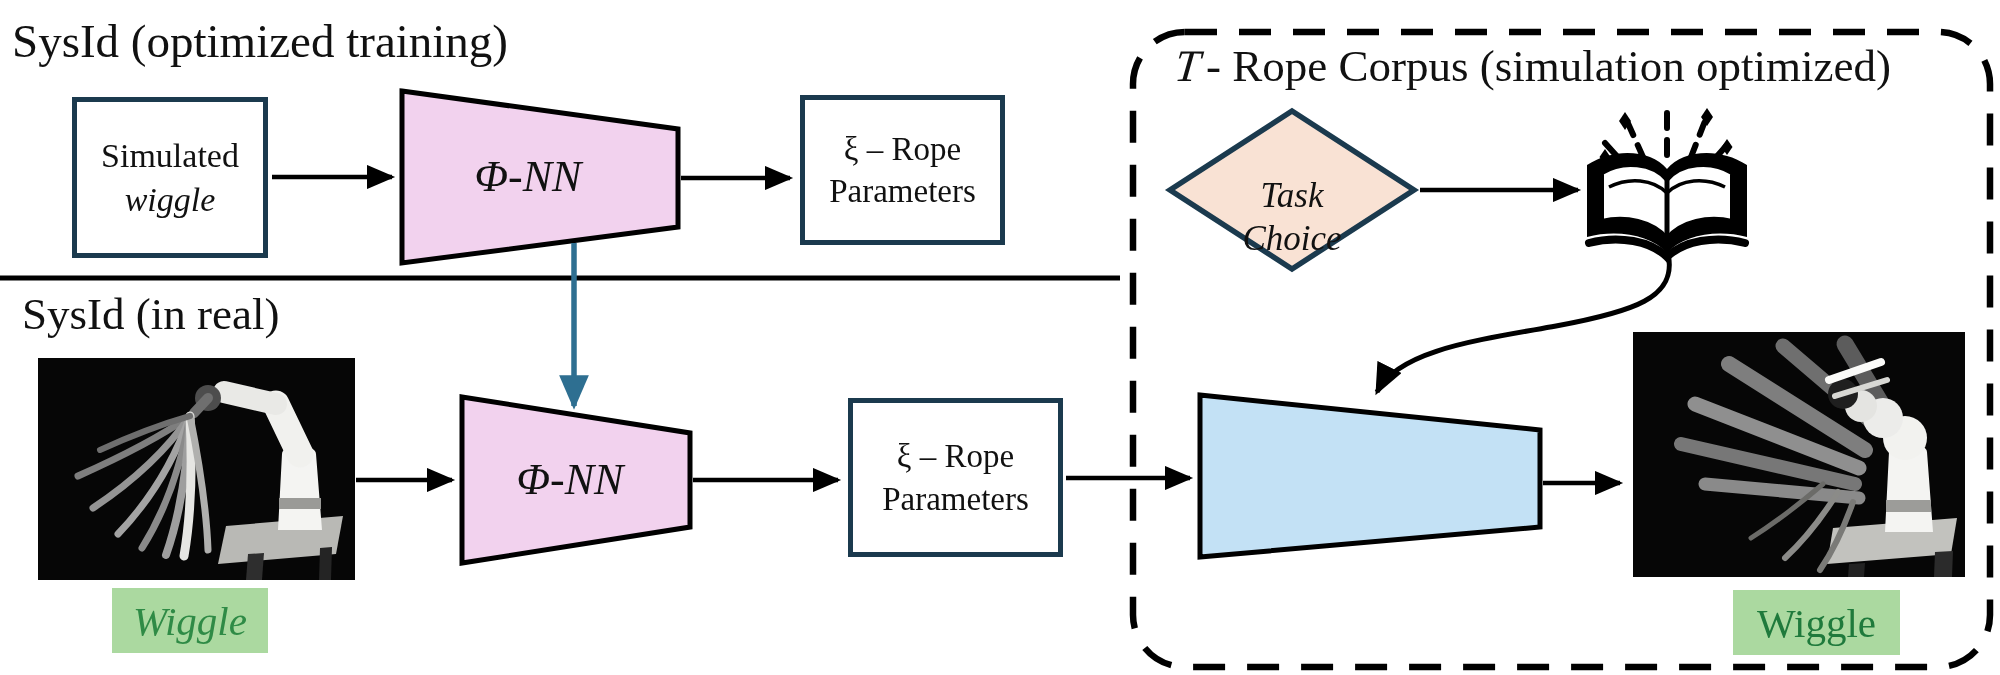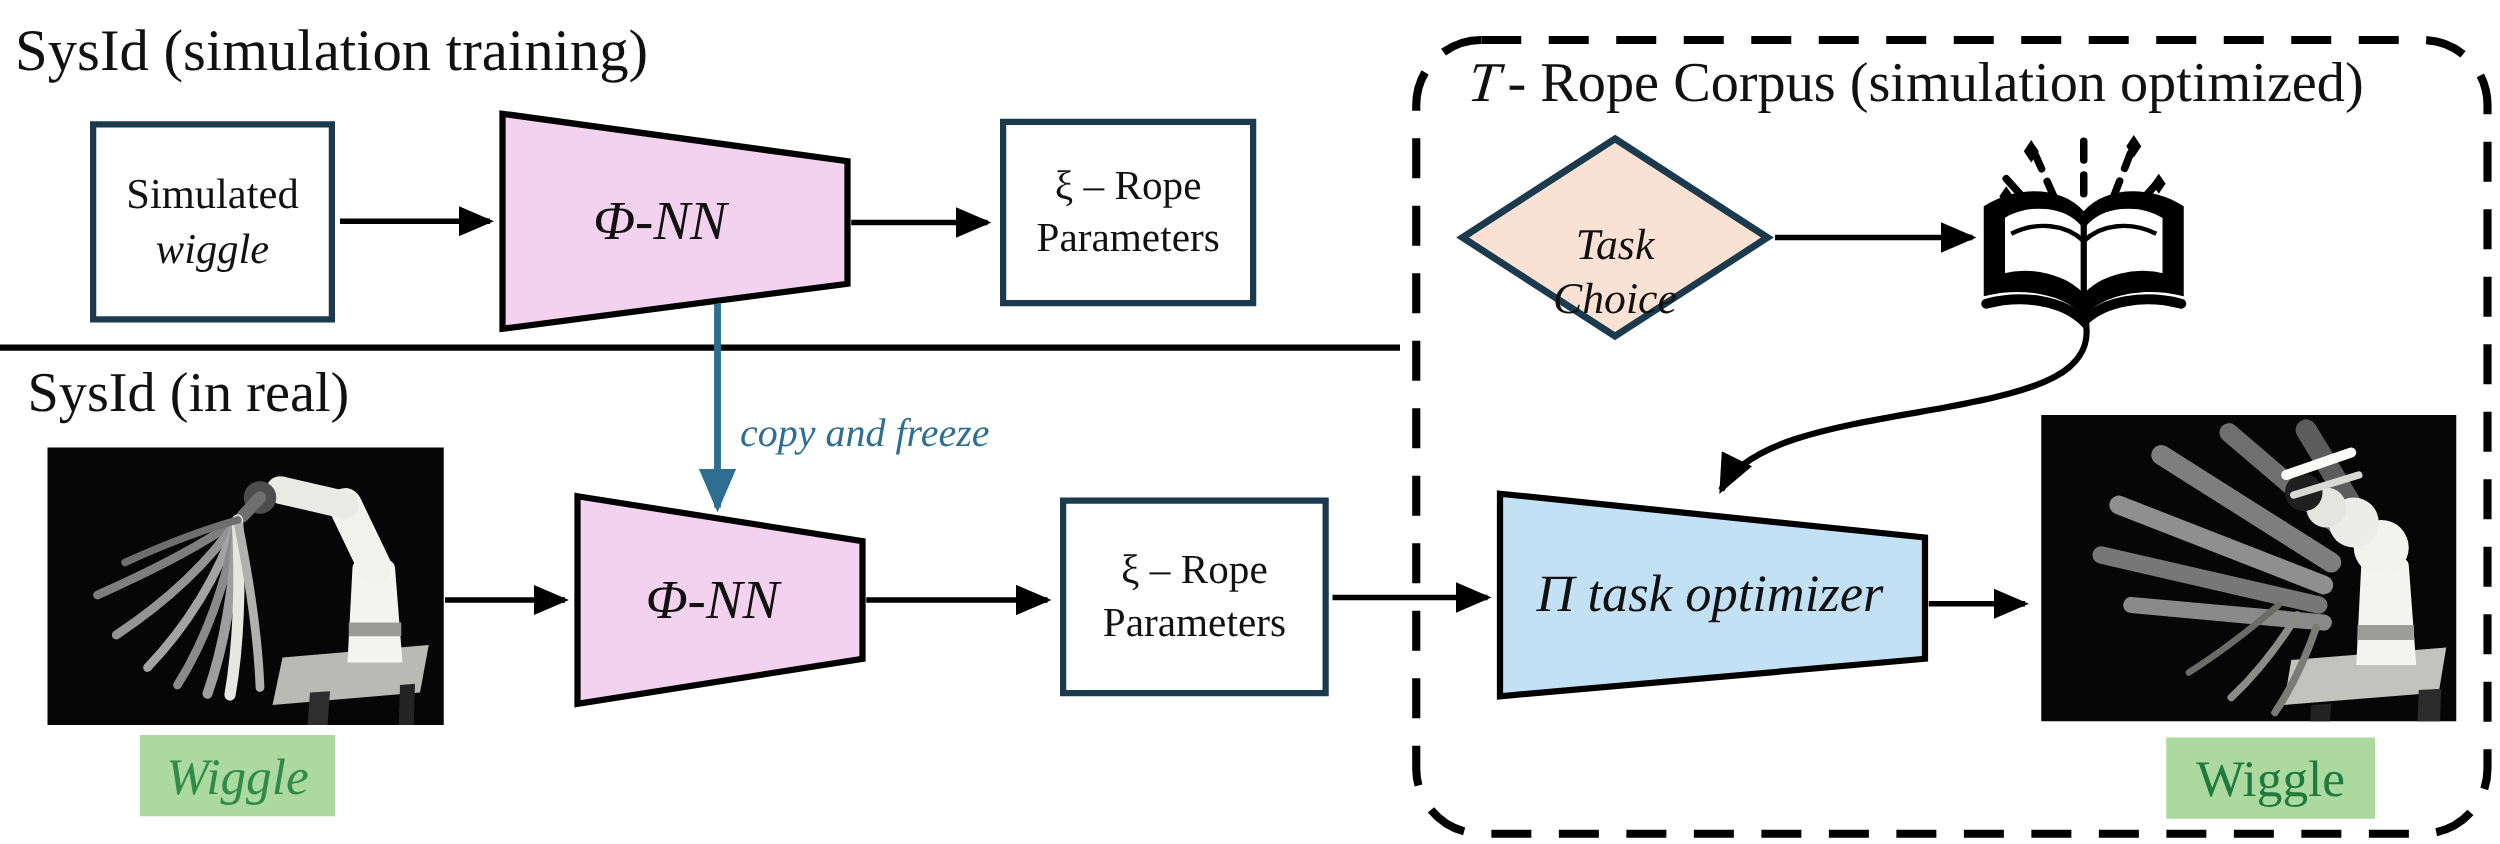--- a/index.html
+++ b/index.html
@@ -132,21 +132,21 @@
       <rect x="253" y="168" width="45" height="12" fill="#9c9c99"></rect>
       <circle cx="272" cy="106" r="22" fill="#f2f2ef"></circle>
       <circle cx="250" cy="86" r="20" fill="#ececea"></circle>
       <circle cx="228" cy="74" r="16" fill="#e4e4e1"></circle>
       <circle cx="210" cy="62" r="15" fill="#1f1f1f"></circle>
       <line x1="196" y1="48" x2="248" y2="30" stroke="#fbfbf9" stroke-width="8" stroke-linecap="round"></line>
       <line x1="202" y1="64" x2="254" y2="48" stroke="#d8d8d4" stroke-width="6" stroke-linecap="round"></line>
     </g>
   </svg>
 
-  <div class="title" style="left:12px;top:14px;font-size:47px;">SysId (simulation training)</div>
+  <div class="title" style="left:12px;top:14px;font-size:47px;">SysId (optimized training)</div>
   <div class="title" style="left:22px;top:288px;font-size:45px;">SysId (in real)</div>
 
   <div class="title" style="left:1175px;top:40px;font-size:45px;">
     <span class="script-t">T</span><span>- Rope Corpus (simulation optimized)</span>
   </div>
 
   <div class="whitebox" style="left:72px;top:97px;width:196px;height:161px;font-size:34px;">
     <div>Simulated</div>
     <div class="italic">wiggle</div>
   </div>
@@ -156,24 +156,22 @@
     <div>Parameters</div>
   </div>
 
   <div class="whitebox" style="left:848px;top:398px;width:215px;height:159px;font-size:33px;">
     <div>ξ – Rope</div>
     <div>Parameters</div>
   </div>
 
   <div class="lbl" style="left:428px;top:150px;width:200px;height:54px;font-size:44px;">Φ-NN</div>
   <div class="lbl" style="left:470px;top:453px;width:200px;height:54px;font-size:44px;">Φ-NN</div>
-  <div class="lbl" style="left:1215px;top:450px;width:306px;height:54px;font-size:42px;">Π task optimizer</div>
   <div class="lbl" style="left:1222px;top:148px;width:140px;height:86px;font-size:35px;margin-top:27px;">
     <div>Task</div>
     <div>Choice</div>
   </div>
 
-  <div class="lbl" style="left:592px;top:327px;height:40px;font-size:32px;color:var(--copy_blue);">copy and freeze</div>
 
   <div class="badge italic" style="left:112px;top:588px;width:156px;height:65px;font-size:41px;color:var(--green_text);">Wiggle</div>
   <div class="badge" style="left:1733px;top:590px;width:167px;height:65px;font-size:41px;color:var(--deploy_text);">Wiggle</div>
 
 </div>
 
 </body></html>

